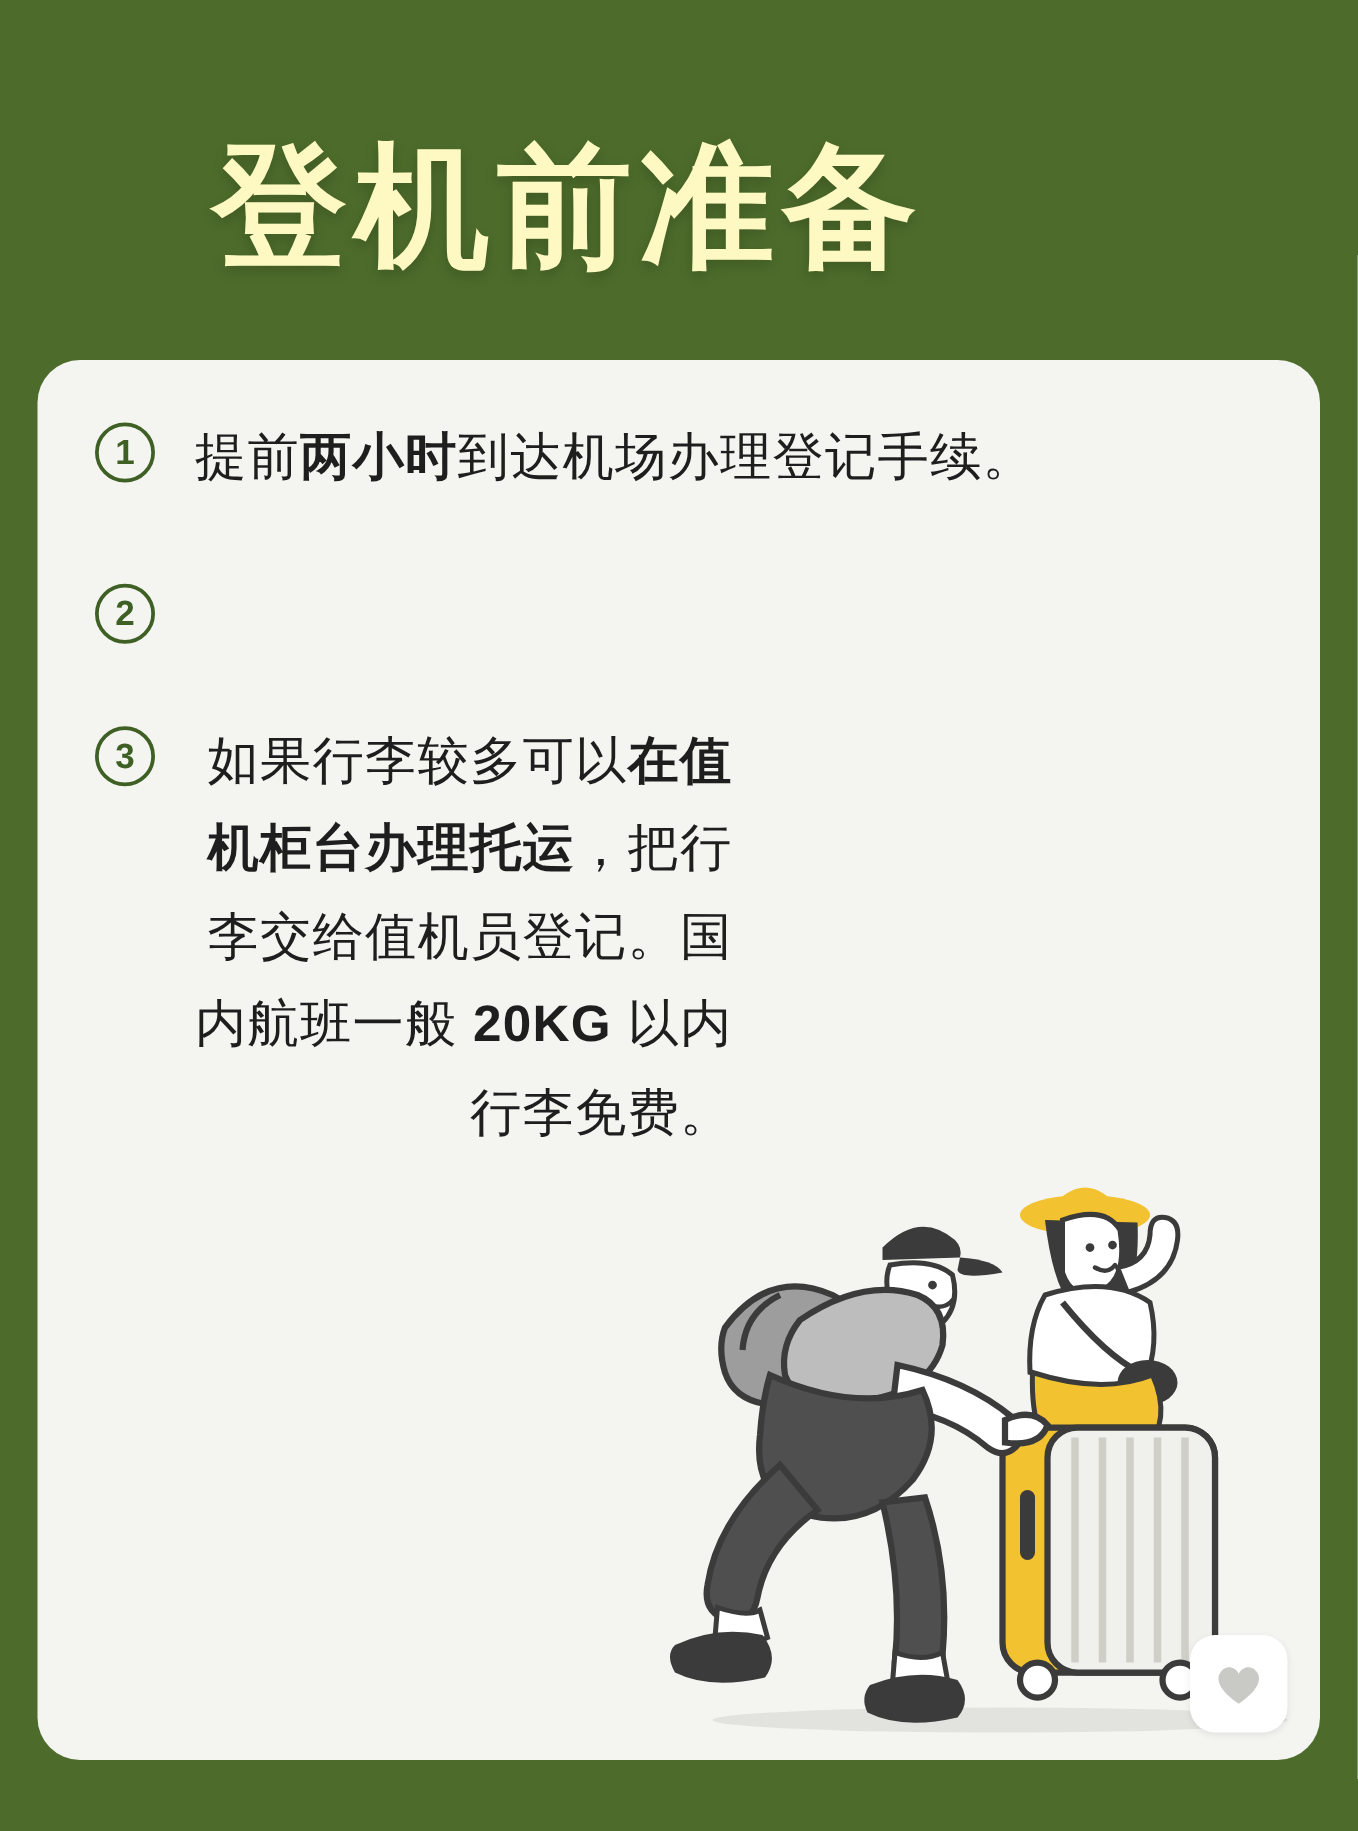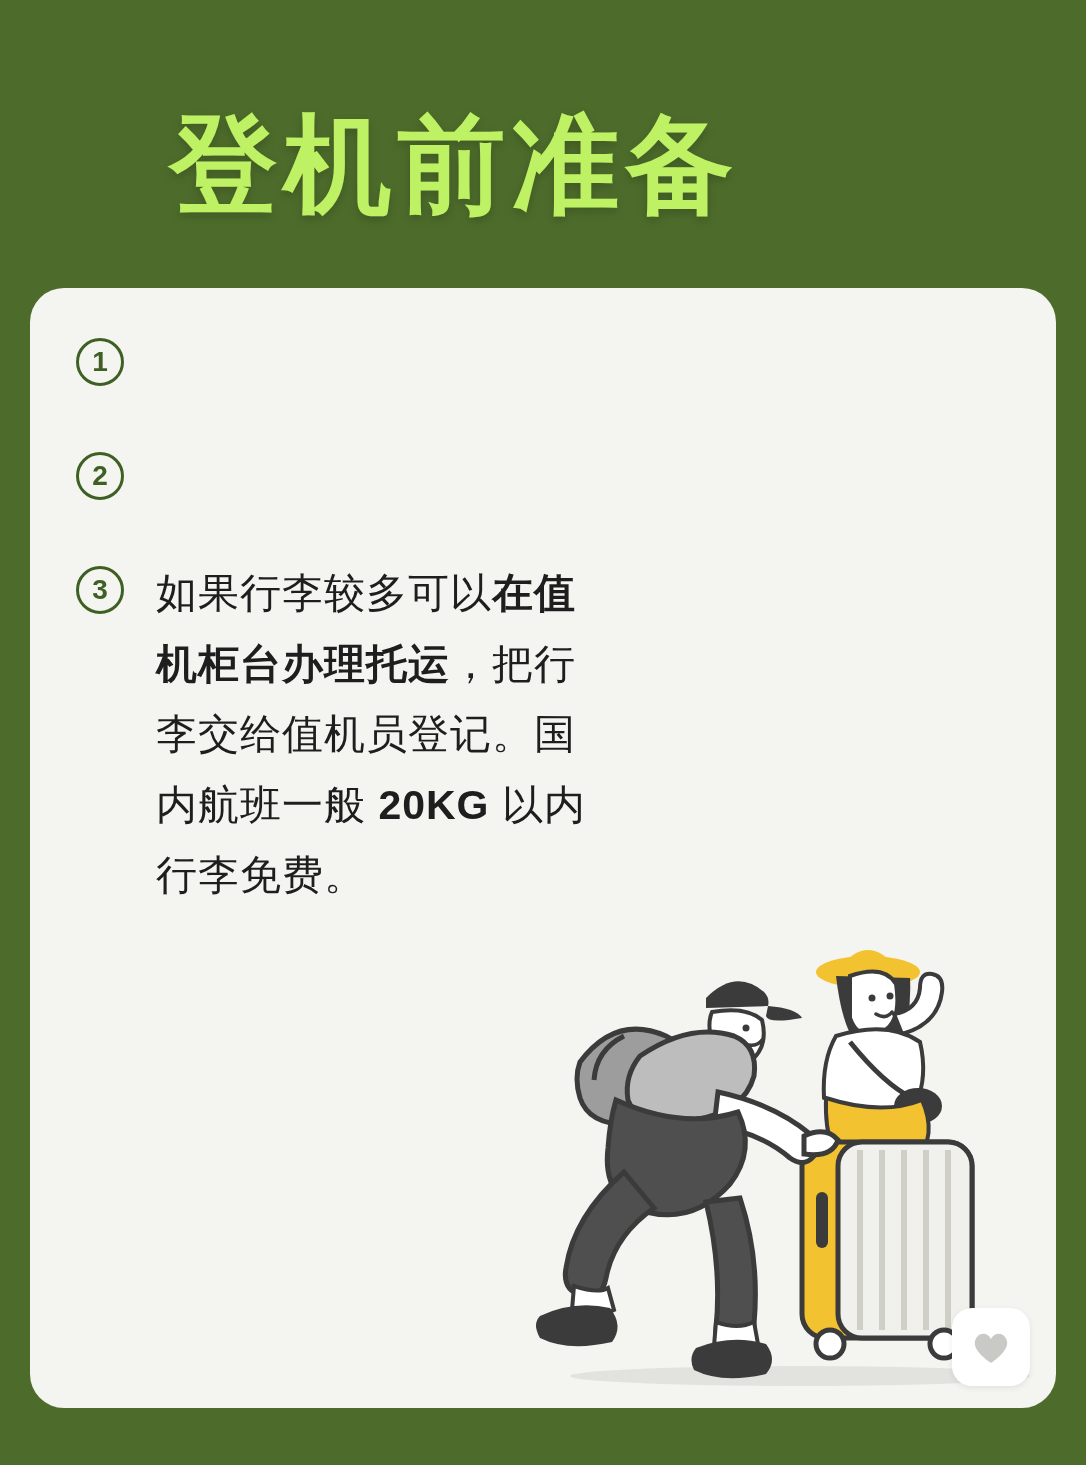--- a/index.html
+++ b/index.html
@@ -19,21 +19,21 @@
     height: 1465px;
     background: #4d6c2b;
     box-sizing: border-box;
   }
   .title {
     position: absolute;
     top: 100px;
     left: 0;
     width: 909px;
     text-align: center;
-    color: #bef264;
+    color: #fef9c3;
     font-size: 108px;
     font-weight: bold;
     letter-spacing: 6px;
     line-height: 1.2;
     text-shadow: 0 4px 10px rgba(0,0,0,0.18);
   }
   .card {
     position: absolute;
     top: 288px;
     left: 30px;
@@ -73,21 +73,21 @@
     color: #1e1e1e;
     font-size: 41px;
     line-height: 1.72;
     letter-spacing: 1px;
   }
   .text b {
     font-weight: bold;
   }
   .item-1 .text { width: 820px; }
   .item-2 .text { width: 820px; }
-  .item-3 .text { width: 430px; }
+  .item-3 .text { width: 430px; text-align: right; }
 
   .illus {
     position: absolute;
     right: 6px;
     bottom: 14px;
     width: 530px;
     height: 470px;
     pointer-events: none;
   }
   .heart-btn {
@@ -110,20 +110,23 @@
 
 <div class="poster">
 
   <div class="title">登机前准备</div>
 
   <div class="card">
     <div class="items">
 
       <div class="item item-1">
         <div class="badge">1</div>
+        <div class="text">
+          <span>提前</span><b>两小时</b><span>到达机场办理登记手续。</span>
+        </div>
       </div>
 
       <div class="item item-2">
         <div class="badge">2</div>
       </div>
 
       <div class="item item-3">
         <div class="badge">3</div>
         <div class="text">
           <span>如果行李较多可以</span><b>在值机柜台办理托运</b><span>，把行李交给值机员登记。国内航班一般 </span><b>20KG</b><span> 以内行李免费。</span>

